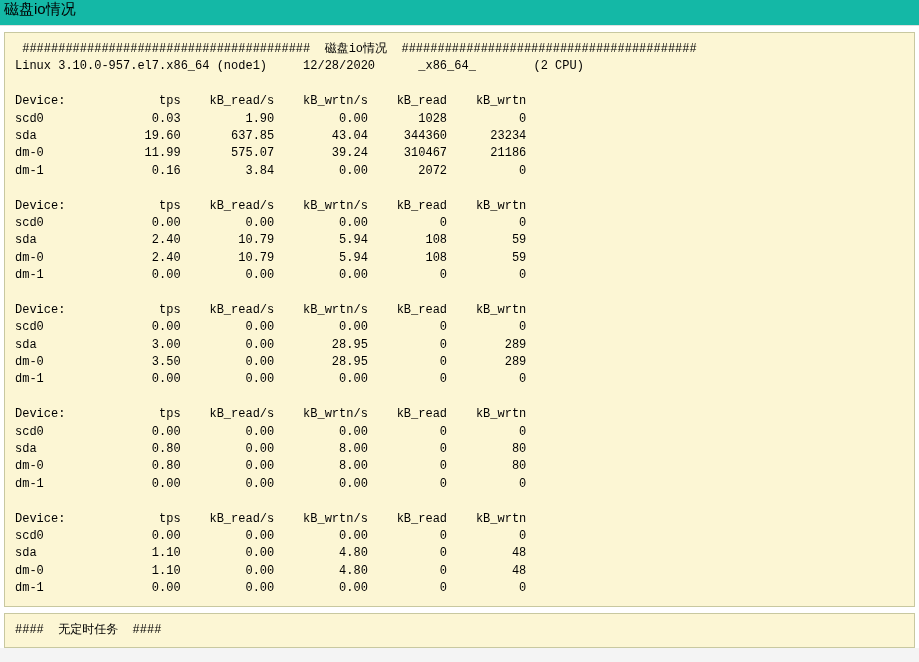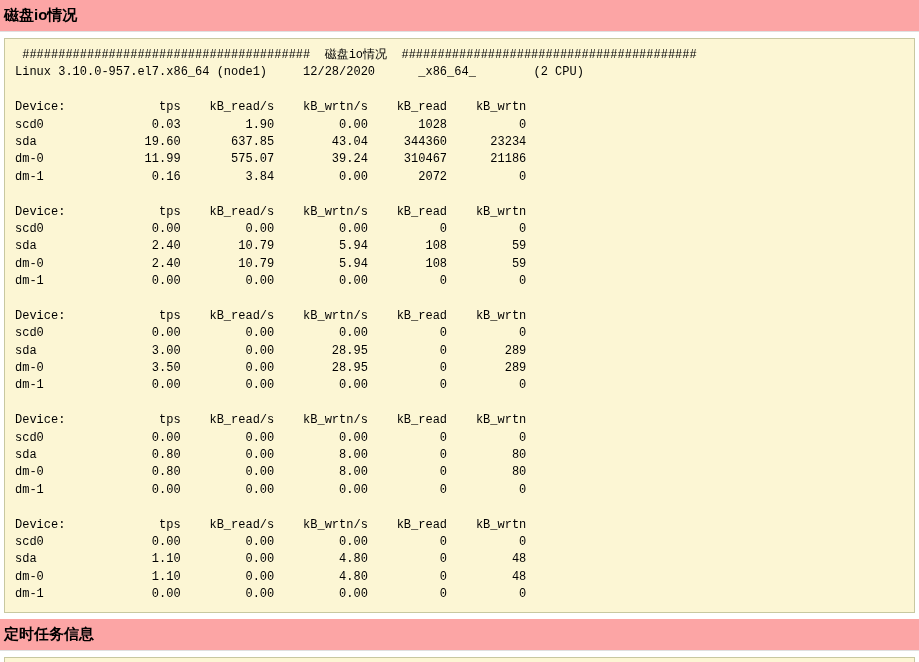--- a/index.html
+++ b/index.html
@@ -7,24 +7,24 @@
       font-family: Arial, "Microsoft YaHei", sans-serif;
       background: #f4f4f4;
       padding: 0;
       width: 919px;
     }
     .section {
       margin-bottom: 2px;
     }
     .section-title {
       font-size: 15px;
-      font-weight: bold;
+      font-weight: normal;
       color: #000;
-      padding: 6px 4px 6px 4px;
-      background: #fca5a5;
+      padding: 0 4px 6px 4px;
+      background: #14b8a6;
       border-bottom: 1px solid #e0e0e0;
     }
     .code-block {
       background: #fcf6d4;
       border: 1px solid #c8c8a0;
       margin: 6px 4px 6px 4px;
       padding: 8px 10px;
       font-family: "Courier New", Consolas, monospace;
       font-size: 12px;
       line-height: 1.45;
@@ -73,17 +73,16 @@
 
 Device:             tps    kB_read/s    kB_wrtn/s    kB_read    kB_wrtn
 scd0               0.00         0.00         0.00          0          0
 sda                1.10         0.00         4.80          0         48
 dm-0               1.10         0.00         4.80          0         48
 dm-1               0.00         0.00         0.00          0          0
 </div>
   </div>
 
   <div class="section">
-    <div class="section-title">定时任务信息</div>
     <div class="code-block">####  无定时任务  ####</div>
   </div>
 
 </div>
 
 </body></html>

